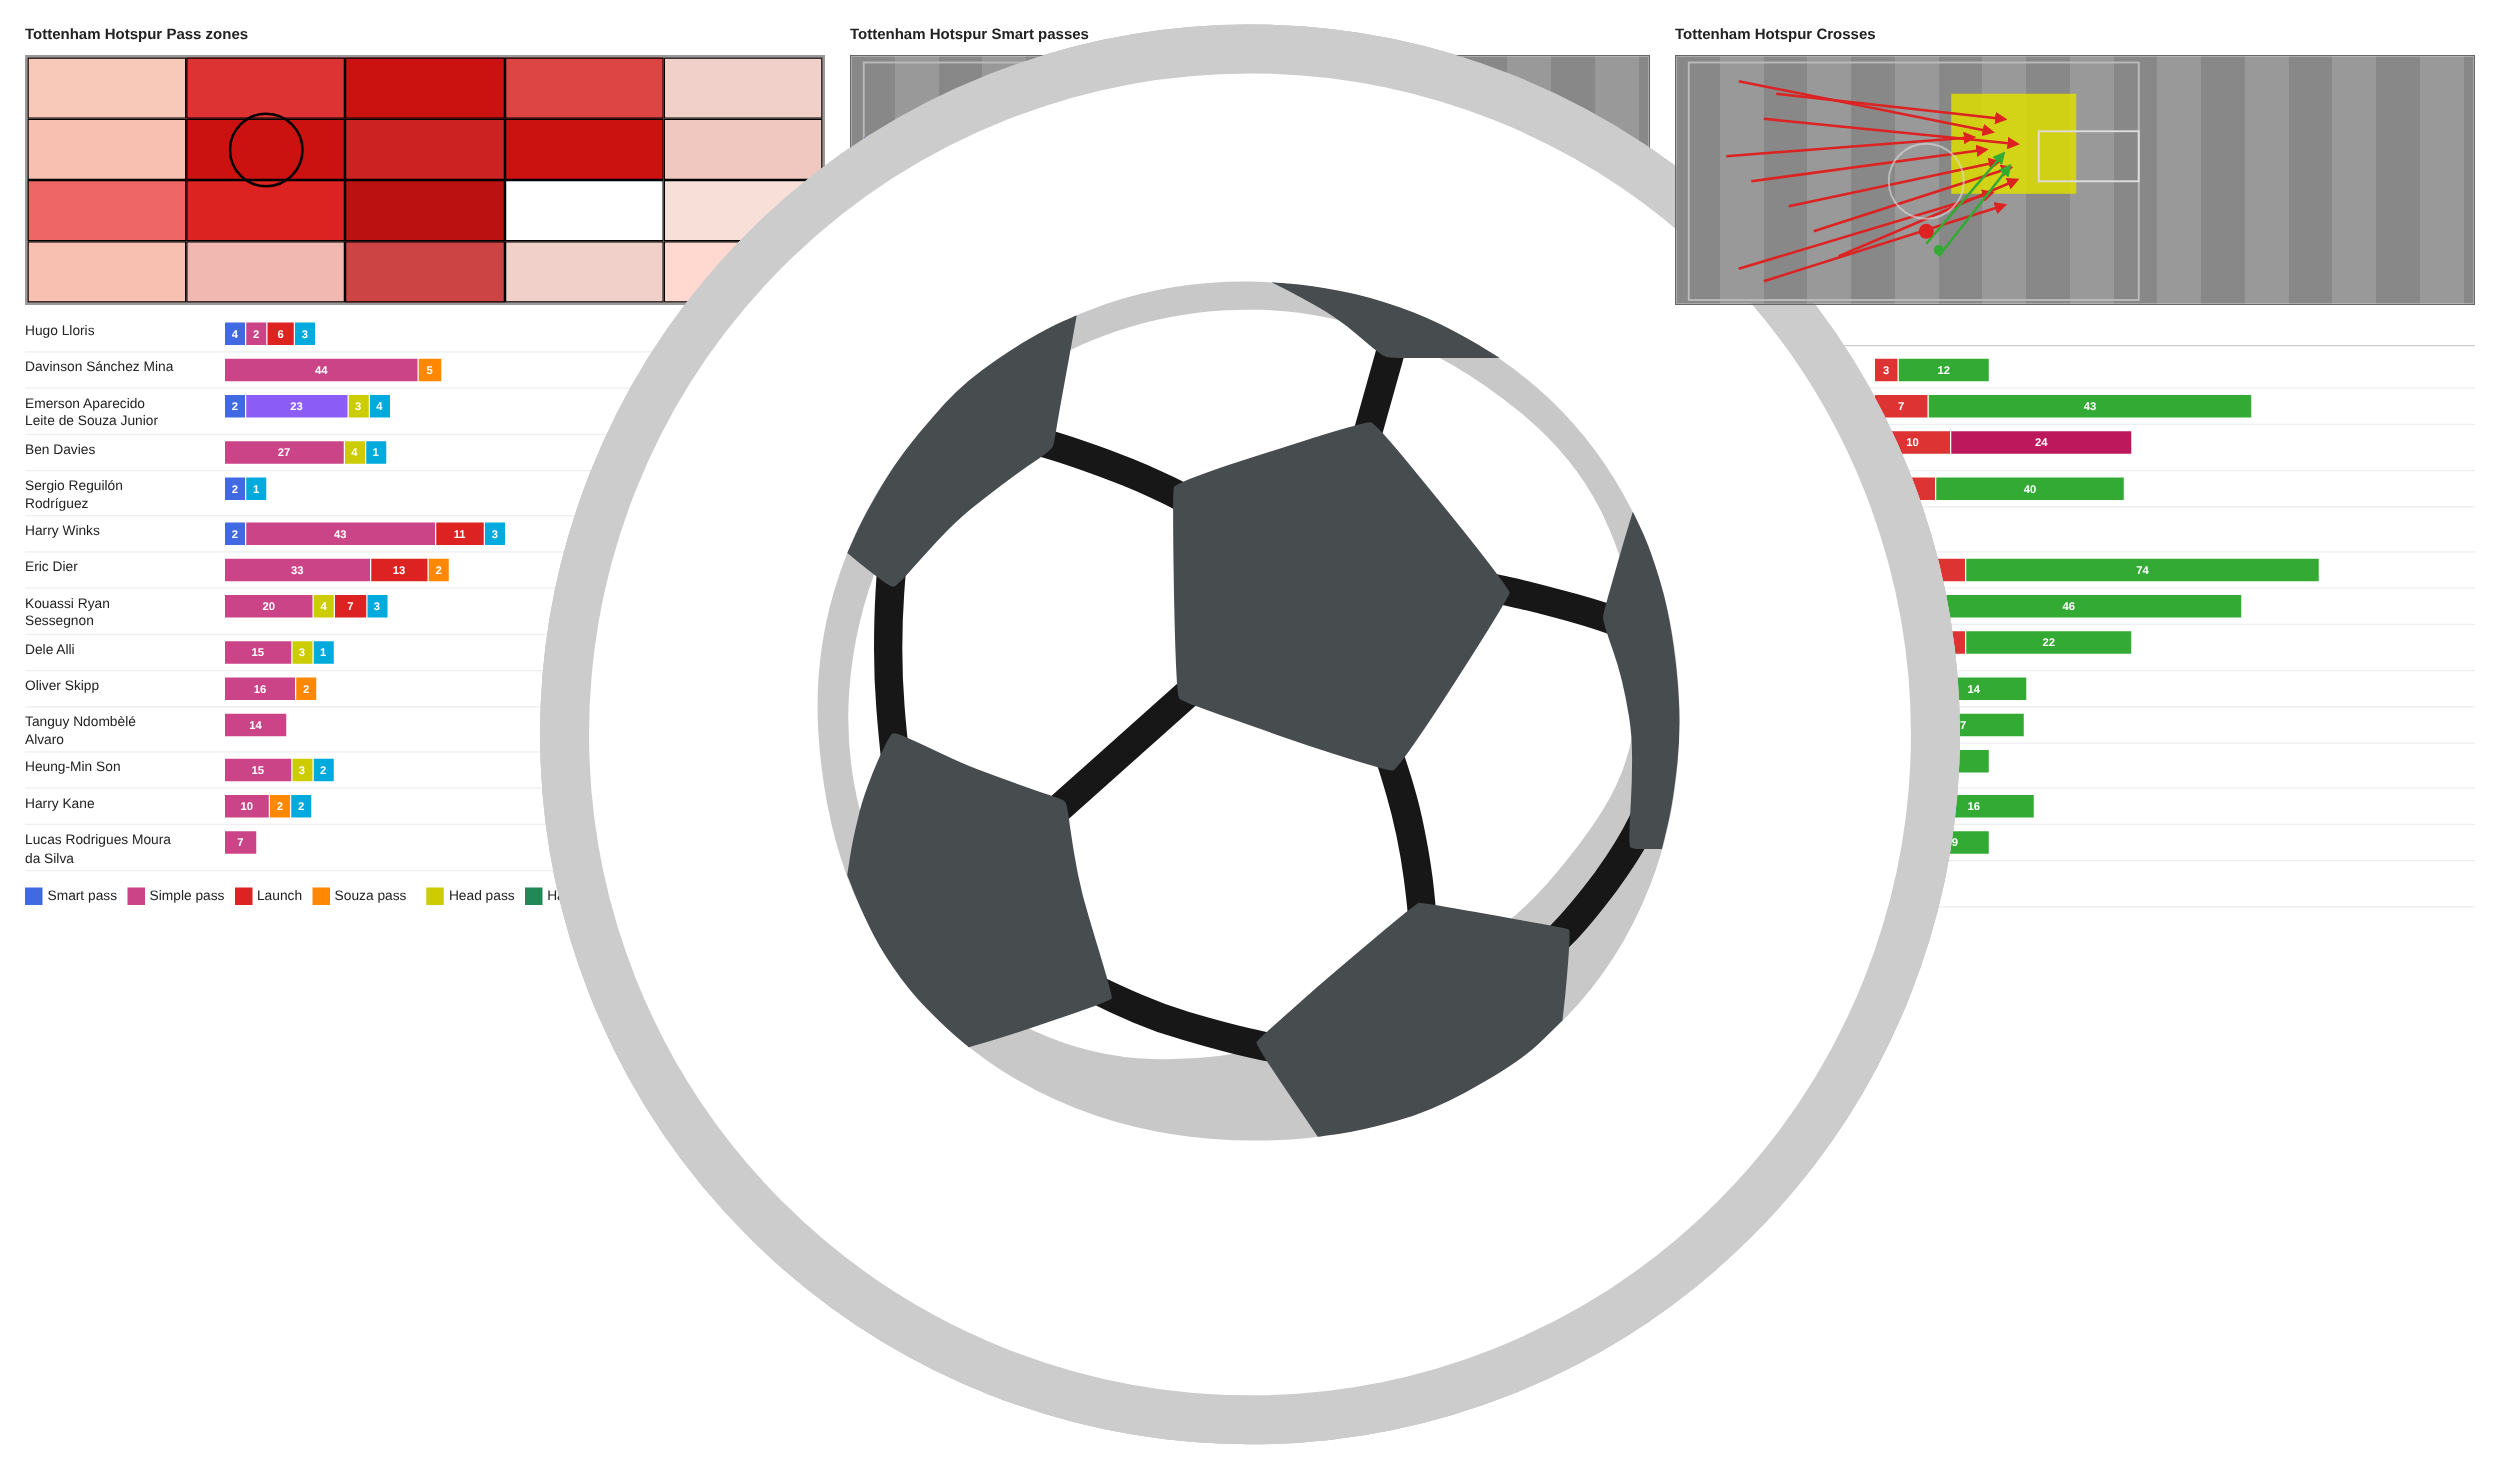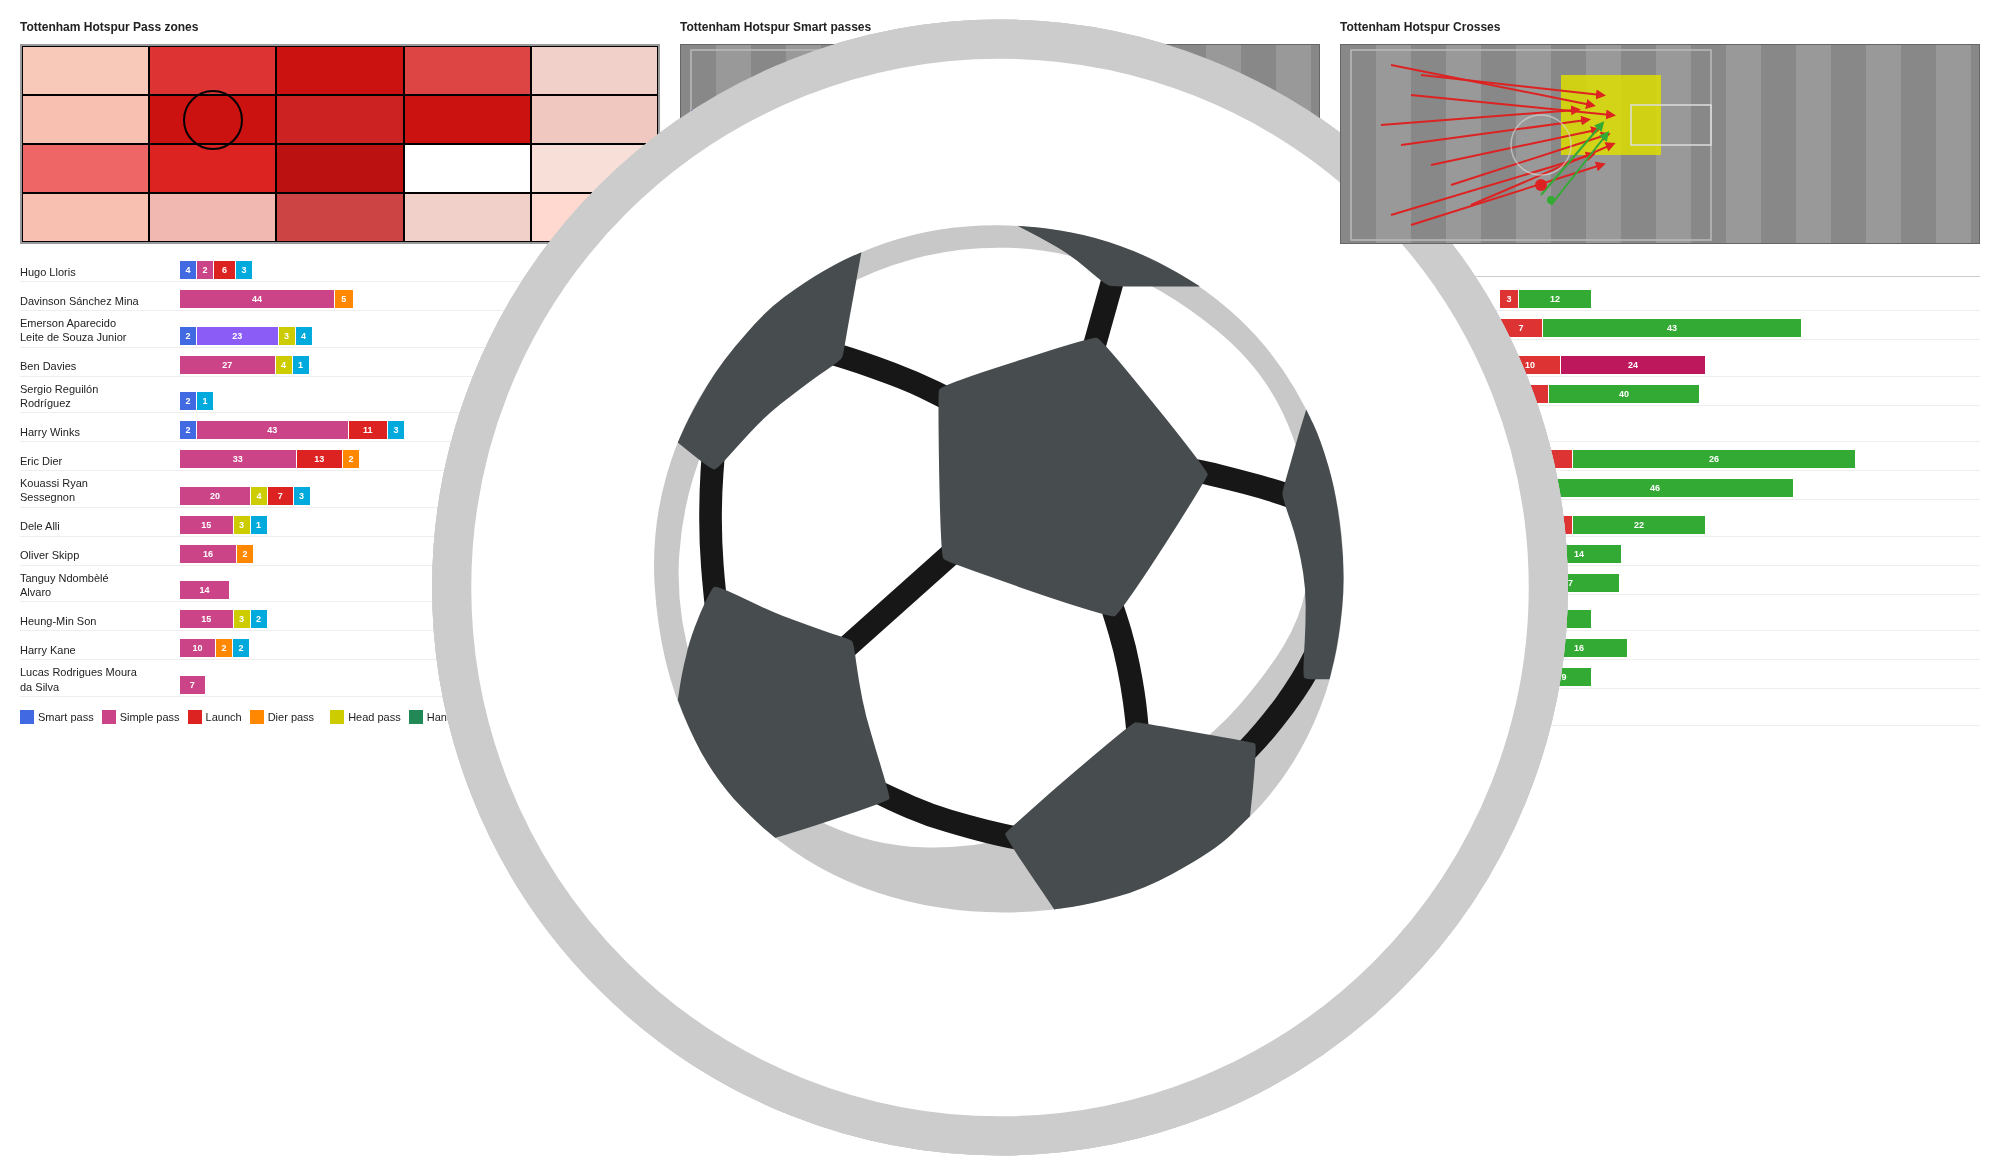--- a/index.html
+++ b/index.html
@@ -7,21 +7,21 @@
     
     .main-container { display: flex; flex-direction: row; padding: 20px; gap: 20px; }
     
     .panel { flex: 1; display: flex; flex-direction: column; }
     
     .panel-header { display: flex; align-items: center; gap: 8px; margin-bottom: 10px; }
     .panel-title { font-size: 12px; font-weight: bold; }
     
     .section-title { font-size: 14px; font-weight: bold; margin-bottom: 8px; border-bottom: 1px solid #ccc; padding-bottom: 4px; }
     
-    .player-row { display: flex; align-items: flex-end; margin-bottom: 3px; min-height: 26px; border-bottom: 1px solid #eee; padding: 2px 0; }
+    .player-row { display: flex; align-items: flex-start; margin-bottom: 3px; min-height: 26px; border-bottom: 1px solid #eee; padding: 2px 0; }
     .player-name { width: 160px; flex-shrink: 0; font-size: 11px; line-height: 1.3; }
     .bars-container { display: flex; flex-direction: row; align-items: center; gap: 1px; flex: 1; }
     
     .bar { display: flex; align-items: center; justify-content: center; color: #fff; font-size: 9px; font-weight: bold; height: 18px; min-width: 4px; }
     
     
     .c-smart { background: #4169e1; }
     .c-simple { background: #cc4488; }
     .c-launch { background: #dd2222; }
     .c-high { background: #ff8800; }
@@ -212,21 +212,21 @@
       <div class="legend-item">
         <div class="legend-swatch c-simple"></div>
         <span>Simple pass</span>
       </div>
       <div class="legend-item">
         <div class="legend-swatch c-launch"></div>
         <span>Launch</span>
       </div>
       <div class="legend-item">
         <div class="legend-swatch c-high"></div>
-        <span>Dier pass</span>
+        <span>Souza pass</span>
       </div>
       <br style="flex-basis:100%">
       <div class="legend-item">
         <div class="legend-swatch c-head"></div>
         <span>Head pass</span>
       </div>
       <div class="legend-item">
         <div class="legend-swatch c-hand"></div>
         <span>Hand pass</span>
       </div>
@@ -463,21 +463,21 @@
           <div class="player-name" style="white-space: pre-line;">Sergio Reguilón
 Rodríguez</div>
           <div class="bars-container">
             <div class="bar" style="background: rgb(221, 51, 51); width: 18px; min-width: 18px;">3</div>
           </div>
         </div>
         <div class="player-row">
           <div class="player-name" style="white-space: pre-line;">Harry Winks</div>
           <div class="bars-container">
             <div class="bar" style="background: rgb(221, 51, 51); width: 72px; min-width: 72px;">12</div>
-            <div class="bar" style="background: rgb(51, 170, 51); width: 282px; min-width: 282px;">26</div>
+            <div class="bar" style="background: rgb(51, 170, 51); width: 282px; min-width: 282px;">74</div>
           </div>
         </div>
         <div class="player-row">
           <div class="player-name" style="white-space: pre-line;">Eric  Dier</div>
           <div class="bars-container">
             <div class="bar" style="background: rgb(221, 51, 51); width: 12px; min-width: 16px;">2</div>
             <div class="bar" style="background: rgb(51, 170, 51); width: 276px; min-width: 276px;">46</div>
           </div>
         </div>
         <div class="player-row">

